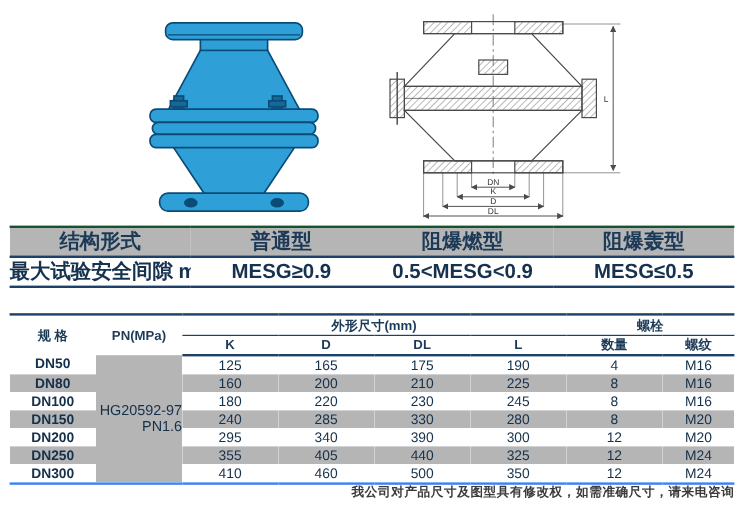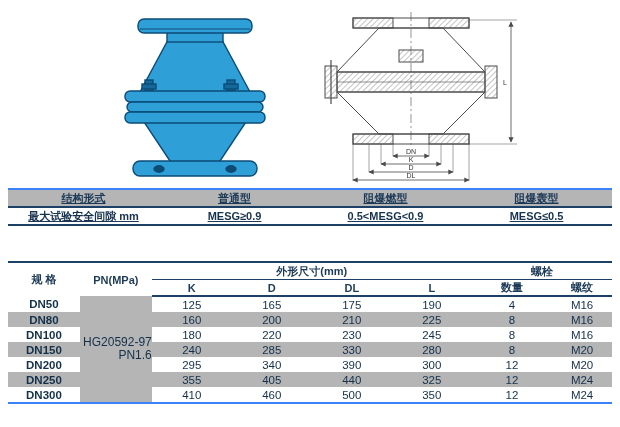--- a/index.html
+++ b/index.html
@@ -7,21 +7,21 @@
     position:relative;width:620px;height:427px;overflow:hidden;background:#ffffff;
     font-family:"Liberation Sans","DejaVu Sans",sans-serif;color:#1c3a57;
   }
   
   .fig-left{position:absolute;left:100px;top:10px;width:190px;height:172px;}
   .fig-right{position:absolute;left:323px;top:6px;width:198px;height:178px;}
   
   table{border-collapse:collapse;table-layout:fixed;position:absolute;left:8px;width:604px;}
   td,th{padding:0;text-align:center;vertical-align:middle;overflow:hidden;white-space:nowrap;}
   
-  .spec-table{top:188px;border-top:2px solid #3b82f6;border-bottom:2px solid #1d4066;font-size:11px;text-decoration:underline;}
+  .spec-table{top:188px;border-top:2px solid #14532d;border-bottom:2px solid #1d4066;font-size:17px;}
   .spec-table th{height:16px;background:#b5b5b5;border-bottom:2px solid #1d4066;font-weight:700;color:#1c3a57;}
   .spec-table td{height:16px;font-weight:700;color:#16324f;}
   .spec-table tr.gray td{background:#b5b5b5;}
   
   .dim-table{top:261px;border-top:2px solid #1d4066;border-bottom:2px solid #3b82f6;font-size:11px;}
   .dim-table thead th{font-weight:700;color:#1c3a57;background:#fff;height:16px;}
   .dim-table thead tr.sub th{height:15px;border-bottom:2px solid #1d4066;}
   .dim-table thead th.span-h{border-bottom:1.5px solid #1d4066;}
   .dim-table tbody td{height:15px;font-weight:400;color:#14304a;font-size:11.5px;}
   .dim-table tbody td.spec-col{font-weight:700;}
@@ -243,13 +243,14 @@
         <td>410</td>
         <td>460</td>
         <td>500</td>
         <td>350</td>
         <td>12</td>
         <td>M24</td>
       </tr>
     </tbody>
   </table>
 
+  <div class="footer-note">我公司对产品尺寸及图型具有修改权，如需准确尺寸，请来电咨询</div>
 </div>
 
 </body></html>

